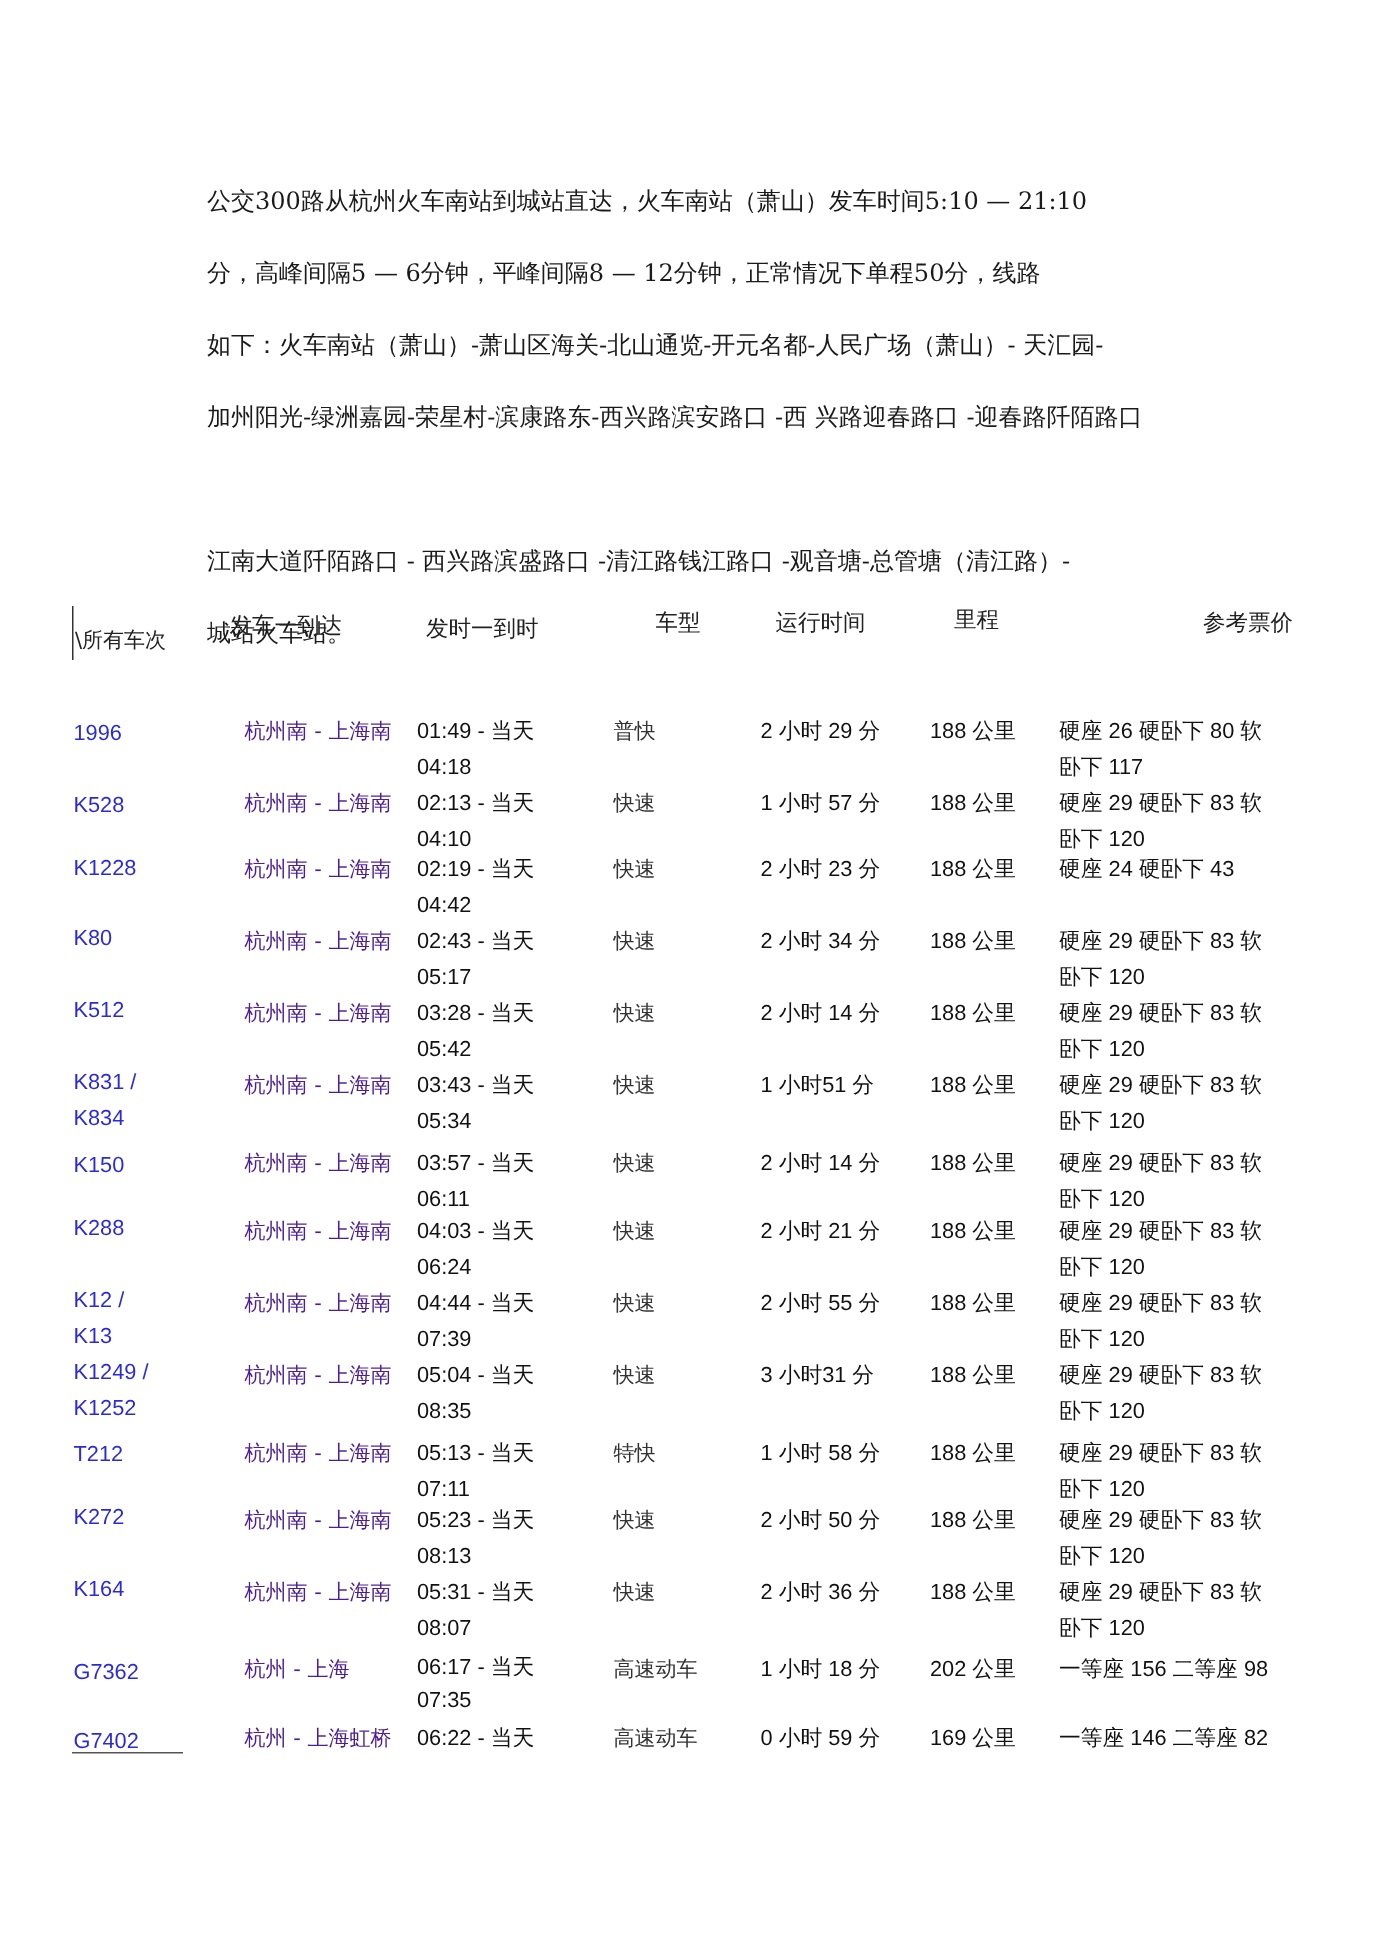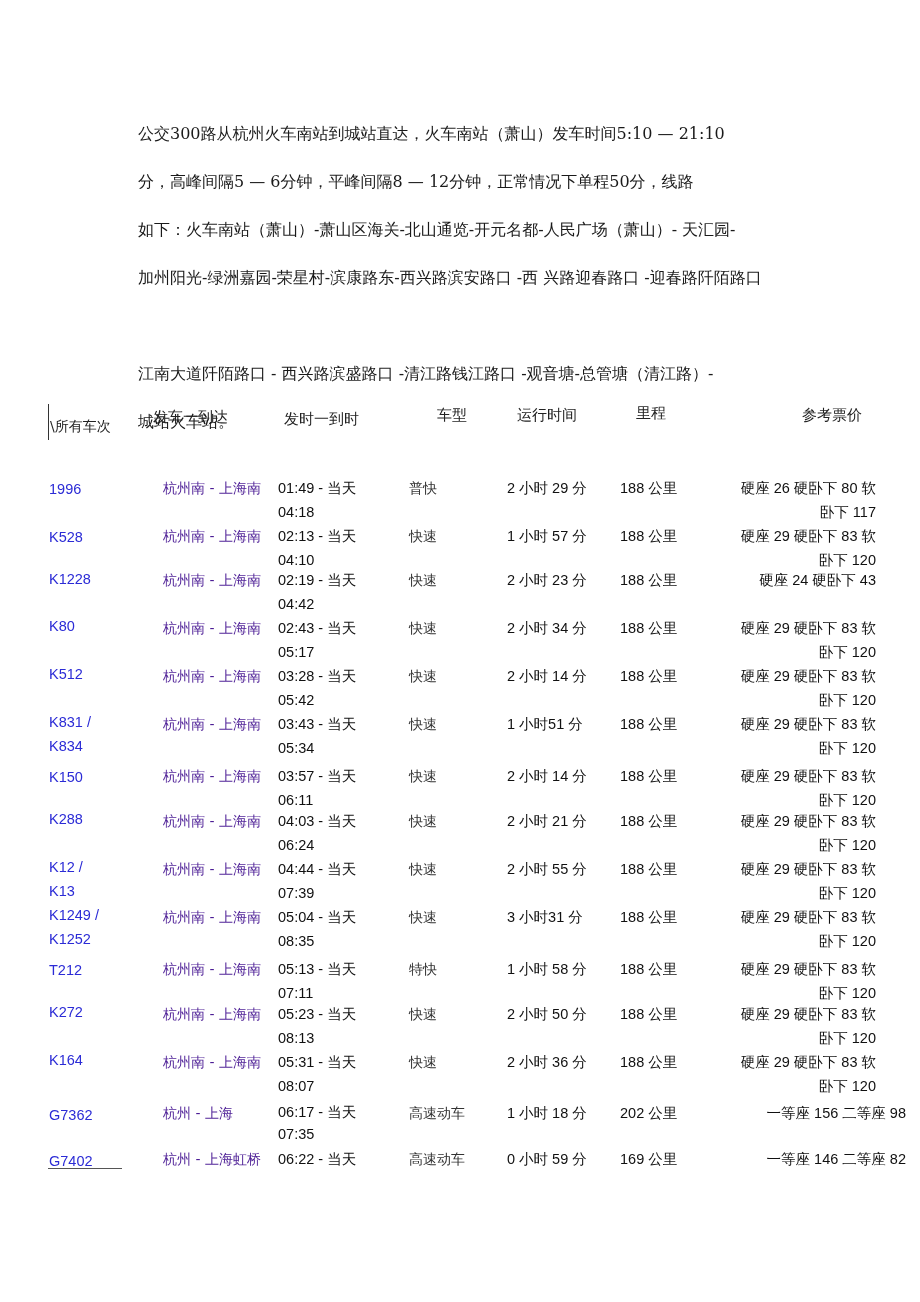--- a/index.html
+++ b/index.html
@@ -25,21 +25,21 @@
   .rows { position: absolute; left: 0; top: 0; width: 920px; }
   .row { position: absolute; left: 0; width: 920px; font-size: 14.5px; }
   .row .c { position: absolute; line-height: 24px; }
   .c-no { left: 49px; width: 70px; color: #2b2bd6; }
   .c-no a { color: #2b2bd6; text-decoration: none; }
   .c-route { left: 123px; width: 150px; color: #4c1d95; font-family: "DejaVu Sans", sans-serif; font-size: 14px; margin-left: 40px; }
   .c-time { left: 278px; width: 110px; }
   .c-type { left: 409px; width: 90px; color: #333; font-family: "DejaVu Sans", sans-serif; font-size: 14px; }
   .c-dur { left: 507px; width: 105px; }
   .c-dist { left: 620px; width: 80px; }
-  .c-price { left: 706px; width: 170px; text-align: right; }
+  .c-price { left: 706px; width: 170px; }
   .underline { position: absolute; left: 48px; top: 1168px; width: 74px; height: 1px; background: #555; }
 </style>
 </head>
 <body>
 
 <div class="intro">
   <p class="p2">
     <span>公交300路从杭州火车南站到城站直达，火车南站（萧山）发车时间5:10 — 21:10</span><br>
     <span>分，高峰间隔5 — 6分钟，平峰间隔8 — 12分钟，正常情况下单程50分，线路</span><br>
     <span>如下：火车南站（萧山）-萧山区海关-北山通览-开元名都-人民广场（萧山）- 天汇园-</span><br>

